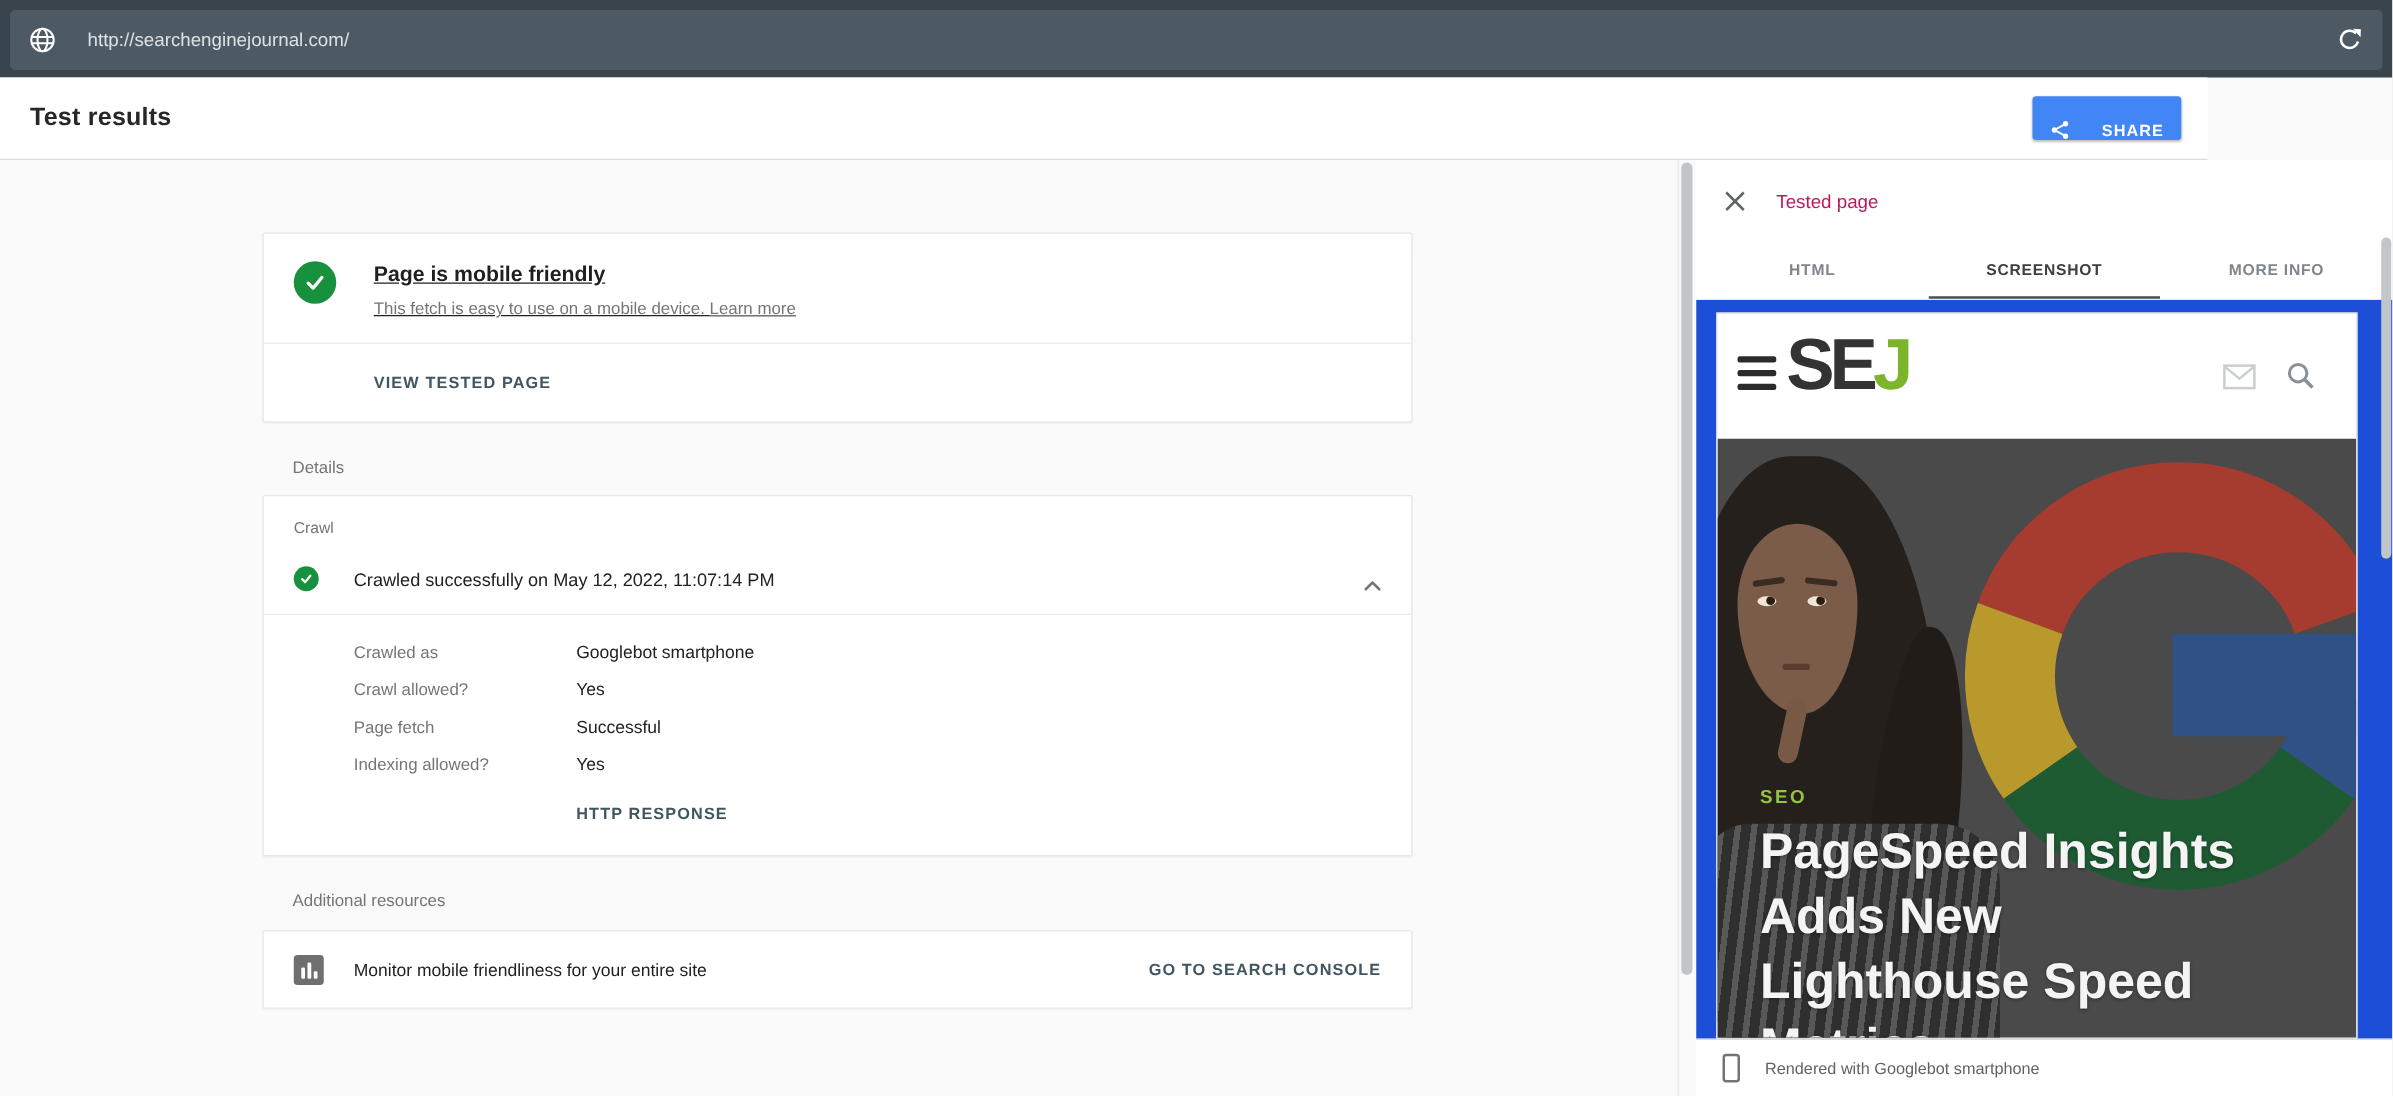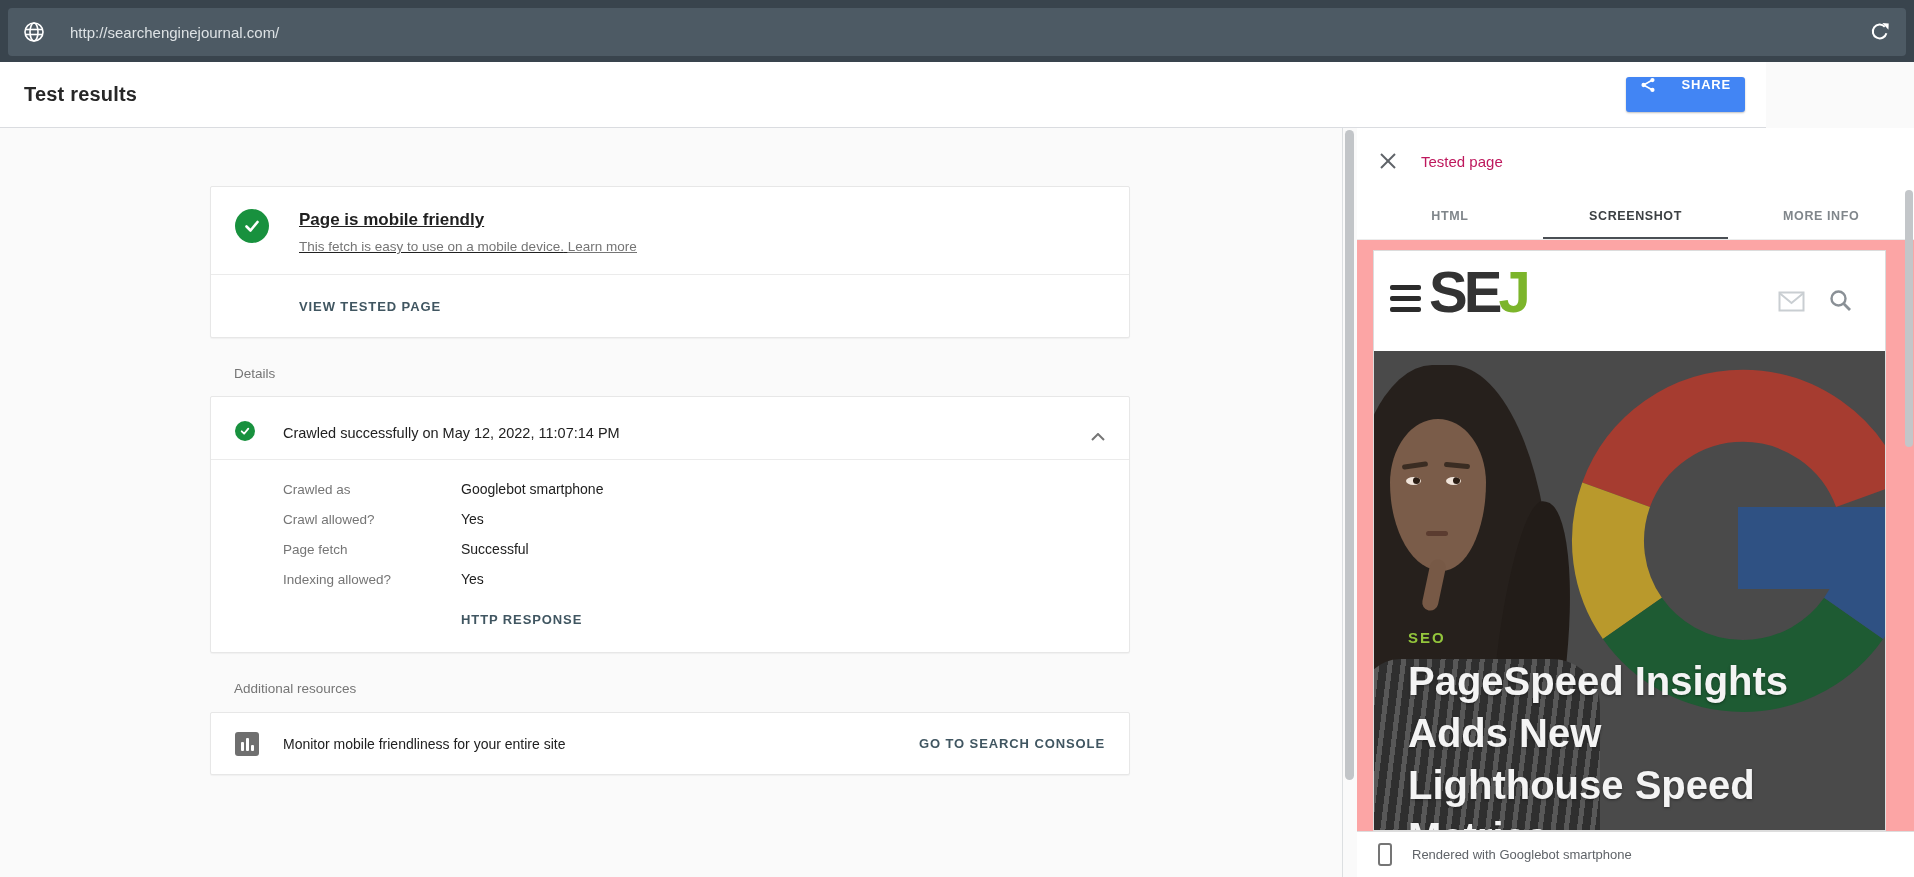--- a/index.html
+++ b/index.html
@@ -15,21 +15,21 @@
   .urlinput{flex:1;margin-left:22px;background:transparent;border:none;outline:none;
             color:#dde2e5;font-size:15px;font-family:inherit;}
   .refresh{width:24px;height:24px;flex:0 0 auto;cursor:pointer;}
 
   
   .pagehead{position:absolute;left:0;top:62px;width:1766px;height:66px;background:#fff;
             border-bottom:1px solid #dadce0;display:flex;align-items:center;}
   .pagetitle{font-size:20px;font-weight:700;color:#272727;margin-left:24px;letter-spacing:.2px;}
   .sharebtn{position:absolute;right:21px;top:15px;height:35px;min-width:95px;background:#4285f4;
             color:#fff;border:none;border-radius:3px;font-size:13px;font-weight:700;
-            letter-spacing:.8px;display:flex;align-items:flex-start;gap:25px;padding:0 14px;cursor:pointer;
+            letter-spacing:.8px;display:flex;align-items:flex-end;gap:25px;padding:0 14px;cursor:pointer;
             font-family:inherit;box-shadow:0 1px 2px rgba(0,0,0,.25);}
 
   
   .bodyrow{position:absolute;left:0;top:128px;width:1914px;height:749px;display:flex;}
   .main{width:1342px;height:100%;background:#fafafa;position:relative;overflow:hidden;}
   .vdivider{width:1px;background:#dcdfe1;}
   .gutter{width:14px;background:#fafafa;position:relative;}
   .gutter .thumb{position:absolute;left:2px;top:2px;width:9px;height:650px;background:#c2c5c8;border-radius:5px;}
   .panel{width:557px;height:100%;background:#fff;position:relative;}
 
@@ -68,21 +68,21 @@
   .resource-text{margin-left:24px;font-size:14px;color:#212121;flex:1;}
 
   
   .panelhead{height:66px;display:flex;align-items:center;}
   .closebtn{width:18px;height:18px;margin-left:22px;cursor:pointer;flex:0 0 auto;}
   .paneltitle{margin-left:24px;font-size:15px;color:#be185d;text-align:center;}
   .tabs{height:46px;display:flex;border-bottom:1px solid #ececec;}
   .tab{flex:1;display:flex;align-items:center;justify-content:center;font-size:12.5px;
        font-weight:700;letter-spacing:.6px;color:#80868b;cursor:pointer;border-bottom:2px solid transparent;}
   .tab.active{color:#3c4043;border-bottom:2px solid #4a4f54;}
-  .panelbody{height:591px;background:#fca5a5;overflow:hidden;}
+  .panelbody{height:591px;background:#1d4ed8;overflow:hidden;}
   .shot-card{margin:10px 0 0 16px;width:513px;height:581px;background:#fff;border:1px solid #dcdcdc;overflow:hidden;}
   .sej-head{height:100px;background:#fff;position:relative;}
   .burger{position:absolute;left:16px;top:34px;width:31px;height:27px;}
   .burger i{display:block;height:5px;background:#2b2b2b;border-radius:2px;margin-bottom:6px;}
   .sej-logo{position:absolute;left:55px;top:7px;font-size:58px;font-weight:800;letter-spacing:-4px;color:#333;}
   .sej-logo .j{color:#7cb52b;}
   .mail-ic{position:absolute;right:80px;top:40px;}
   .search-ic{position:absolute;right:33px;top:38px;}
   .hero{position:relative;height:481px;background:#4a4a4a;overflow:hidden;}
   .g-svg{position:absolute;left:159px;top:-20px;}
@@ -168,20 +168,21 @@
           </div>
           <div class="hdivider"></div>
           <div class="action-row">
             <span class="slate-link">VIEW TESTED PAGE</span>
           </div>
         </div>
 
         <div class="section-label">Details</div>
 
         <div class="card crawl-card">
+          <div class="crawl-label">Crawl</div>
           <div class="status-row">
             <div class="check-small">
               <svg width="12" height="12" viewBox="0 0 20 20">
                   <polyline points="4.5,10.5 8.5,14.5 15.5,6" fill="none" stroke="#fff" stroke-width="3" stroke-linecap="round" stroke-linejoin="round"></polyline>
                 </svg>
             </div>
             <div class="status-text">Crawled successfully on May 12, 2022, 11:07:14 PM</div>
             <svg width="14" height="8" viewBox="0 0 14 8">
               <polyline points="1,7 7,1 13,7" fill="none" stroke="#757575" stroke-width="2"></polyline>
               </svg>

